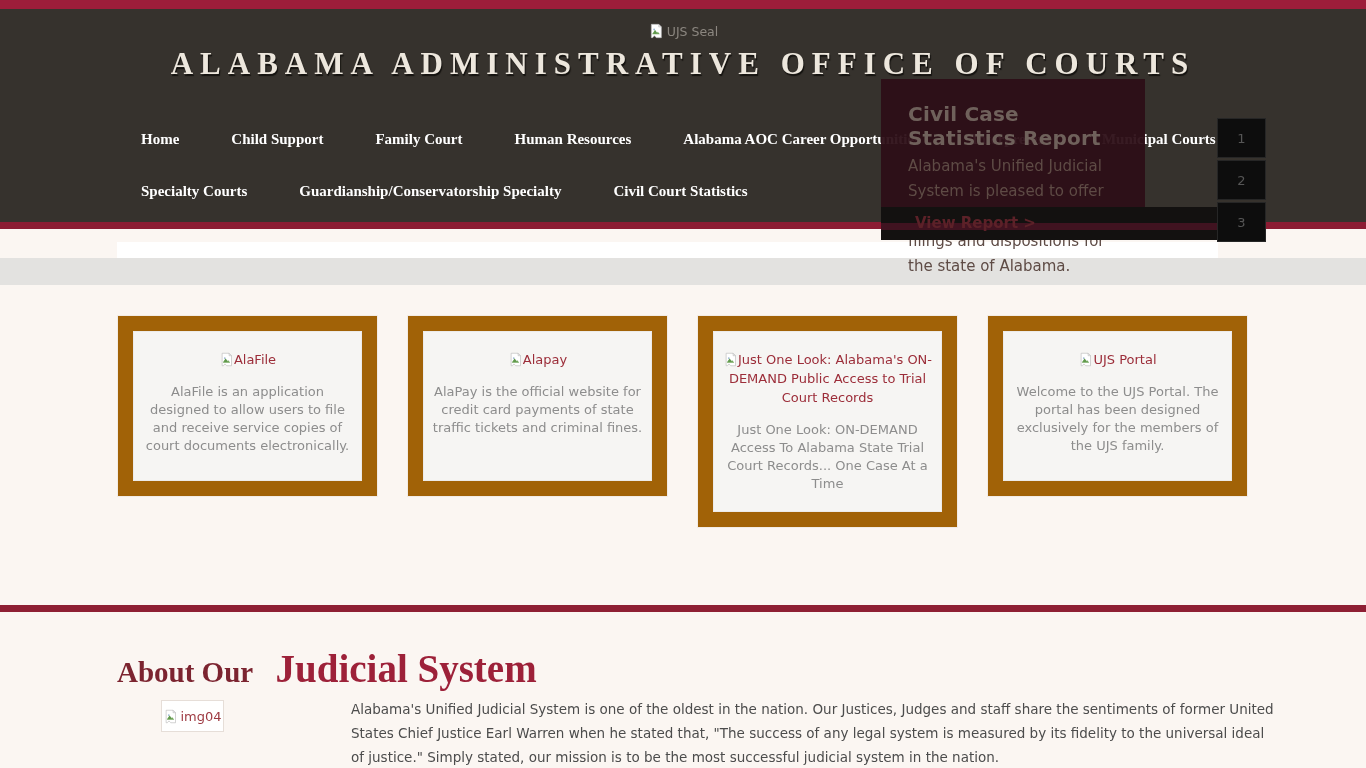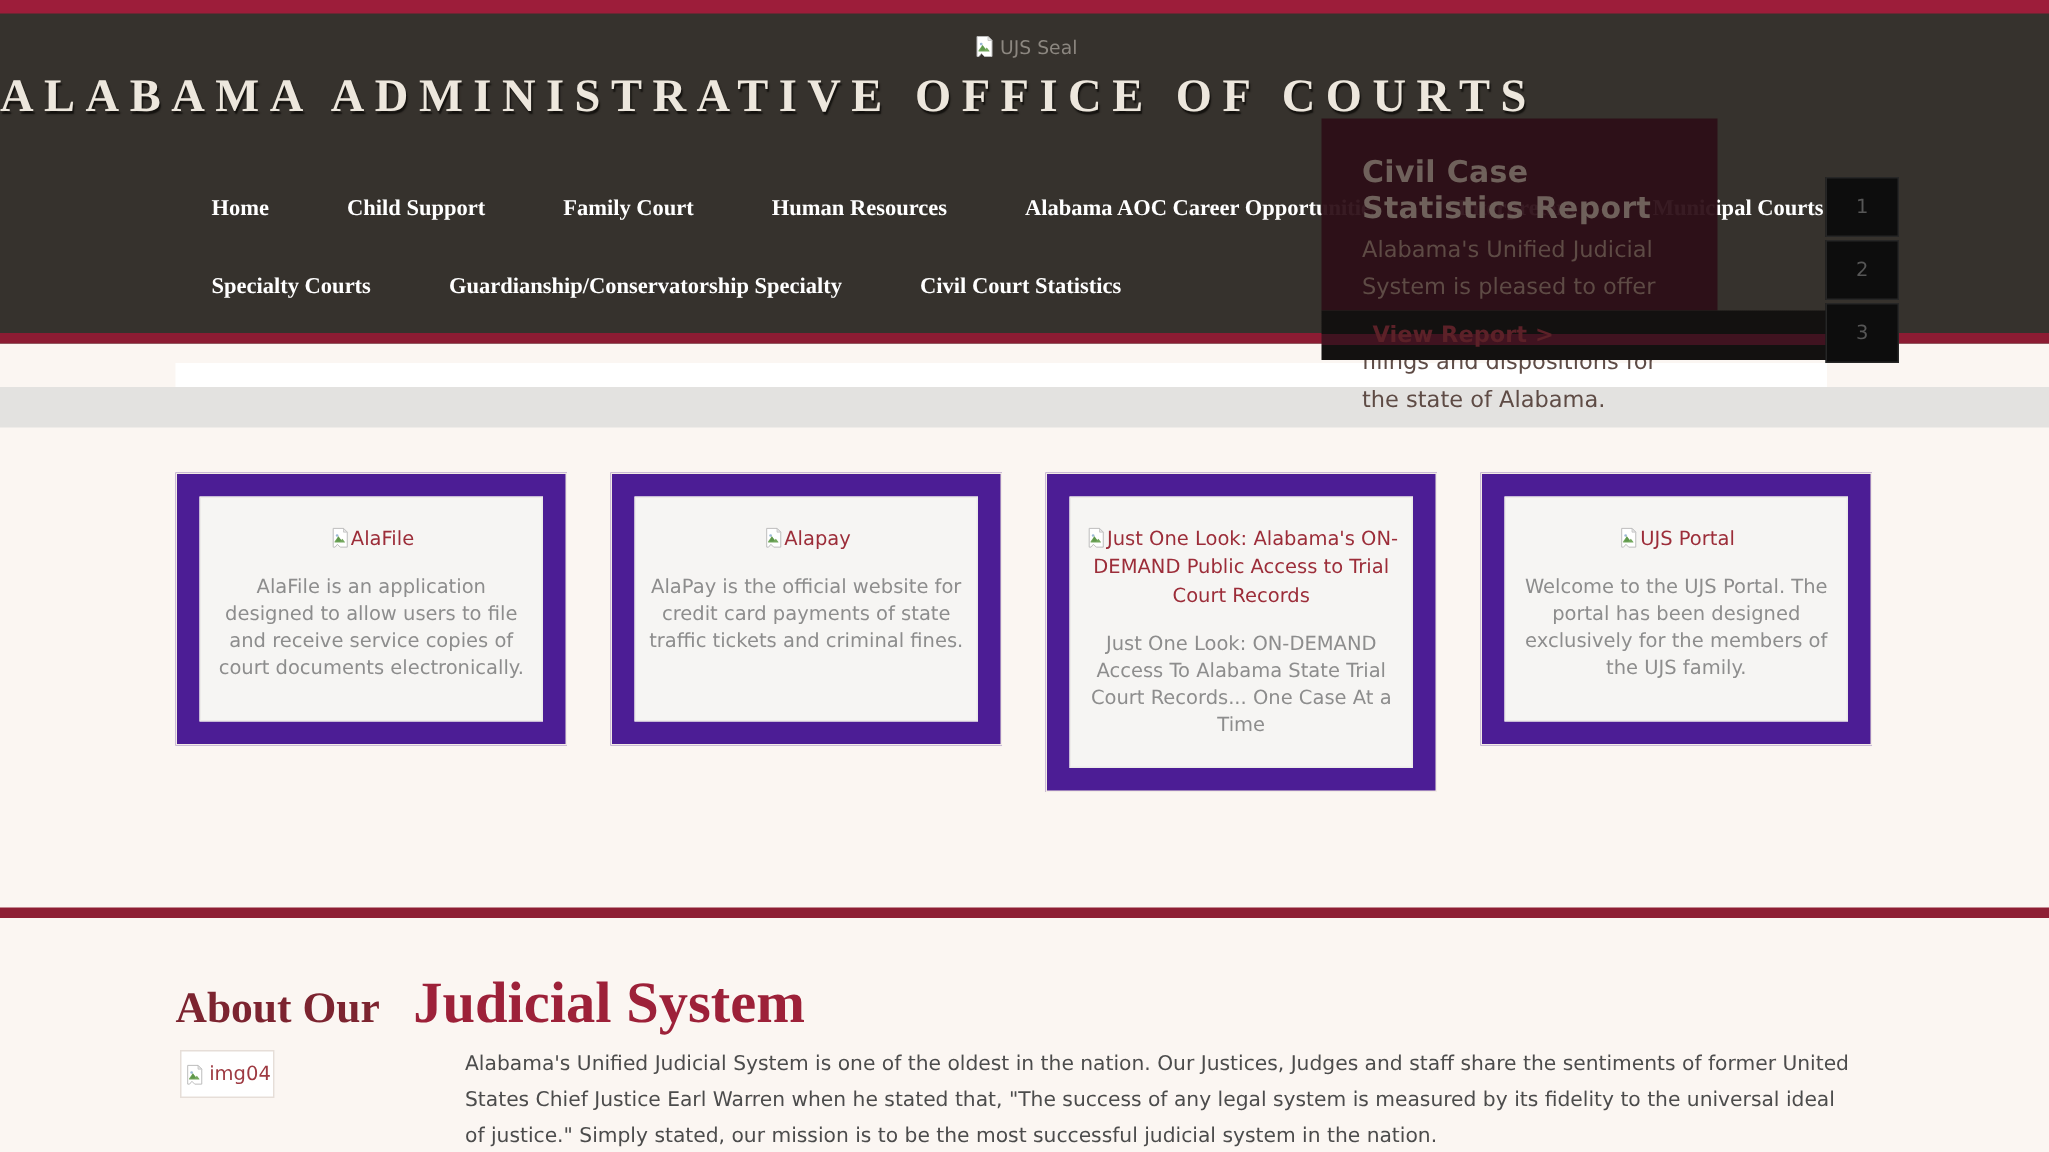--- a/index.html
+++ b/index.html
@@ -16,21 +16,21 @@
   }
   .top-accent { height:9px; background:#9d1d3a; }
   .header-bottom-line {
     position:absolute; left:0; right:0; bottom:0; height:7px; background:#8c1c33;
   }
   .seal-line {
     margin-top:14px; display:flex; justify-content:center; align-items:center; gap:3px;
     color:#8c8780; font-size:12.5px;
   }
   .site-title {
-    margin-top:7px; 
+    margin-top:7px; text-align:center;
     font-family:"Liberation Serif", serif; font-weight:600;
     font-size:31px; letter-spacing:7px; color:#ede7dd;
     text-shadow:1px 2px 1px #14120f;
   }
   .nav-rows { position:relative; z-index:40; margin:46px 140px 0 141px; }
   .nav-row { display:flex; column-gap:52px; }
   .nav-row + .nav-row { margin-top:30px; }
   .nav-item {
     font-family:"Liberation Serif", serif; font-weight:700; font-size:15px;
     color:#ffffff; line-height:22px; text-decoration:none; white-space:nowrap; cursor:pointer;
@@ -58,21 +58,21 @@
     position:absolute; left:117px; top:242px; width:1101px; height:16px;
     background:#ffffff; z-index:5;
   }
   .gray-bar { position:absolute; left:0; top:258px; width:100%; height:27px; background:#e3e2e0; }
 
   
   .cards-row {
     position:absolute; left:117px; top:315px; display:flex; column-gap:29px;
     align-items:flex-start; z-index:6;
   }
-  .card { width:261px; background:#4c1d95; border:1px solid #f2ebe5; padding:15px; }
+  .card { width:261px; background:#a16207; border:1px solid #f2ebe5; padding:15px; }
   .card-inner {
     background:#f6f5f3; border:1px solid #edebe9; min-height:150px;
     padding:18px 8px; text-align:center;
   }
   .card-title { font-size:13px; line-height:19px; }
   .card-title a { color:#9c2d39; text-decoration:none; cursor:pointer; }
   .card-desc { margin-top:14px; color:#8d8d8d; font-size:13px; line-height:18px; }
 
   
   .section-rule { position:absolute; left:0; top:605px; width:100%; height:7px; background:#8e1f34; z-index:7; }
@@ -83,21 +83,21 @@
     font-size:29px; color:#7c2430;
   }
   .about-main {
     font-family:cursive; font-weight:bold;
     font-size:39px; color:#9d2139; margin-left:14px;
   }
   .about-row { display:flex; align-items:flex-start; margin:9px 0 0 120px; }
   .img04-box {
     width:63px; height:32px; background:#ffffff; border:1px solid #e6ded8;
     display:flex; align-items:center; justify-content:center; gap:2px;
-    color:#9e3a42; font-size:13px; cursor:pointer;
+    color:#9e3a42; font-size:13px; cursor:pointer;margin-left:41px;
   }
   .about-para {
     margin-left:127px; width:930px; margin-top:-3px;
     font-size:13.5px; line-height:24px; color:#4c4c4c;
   }
 
   .bimg { display:inline-block; vertical-align:-3px; }
 </style>
 </head>
 <body>

